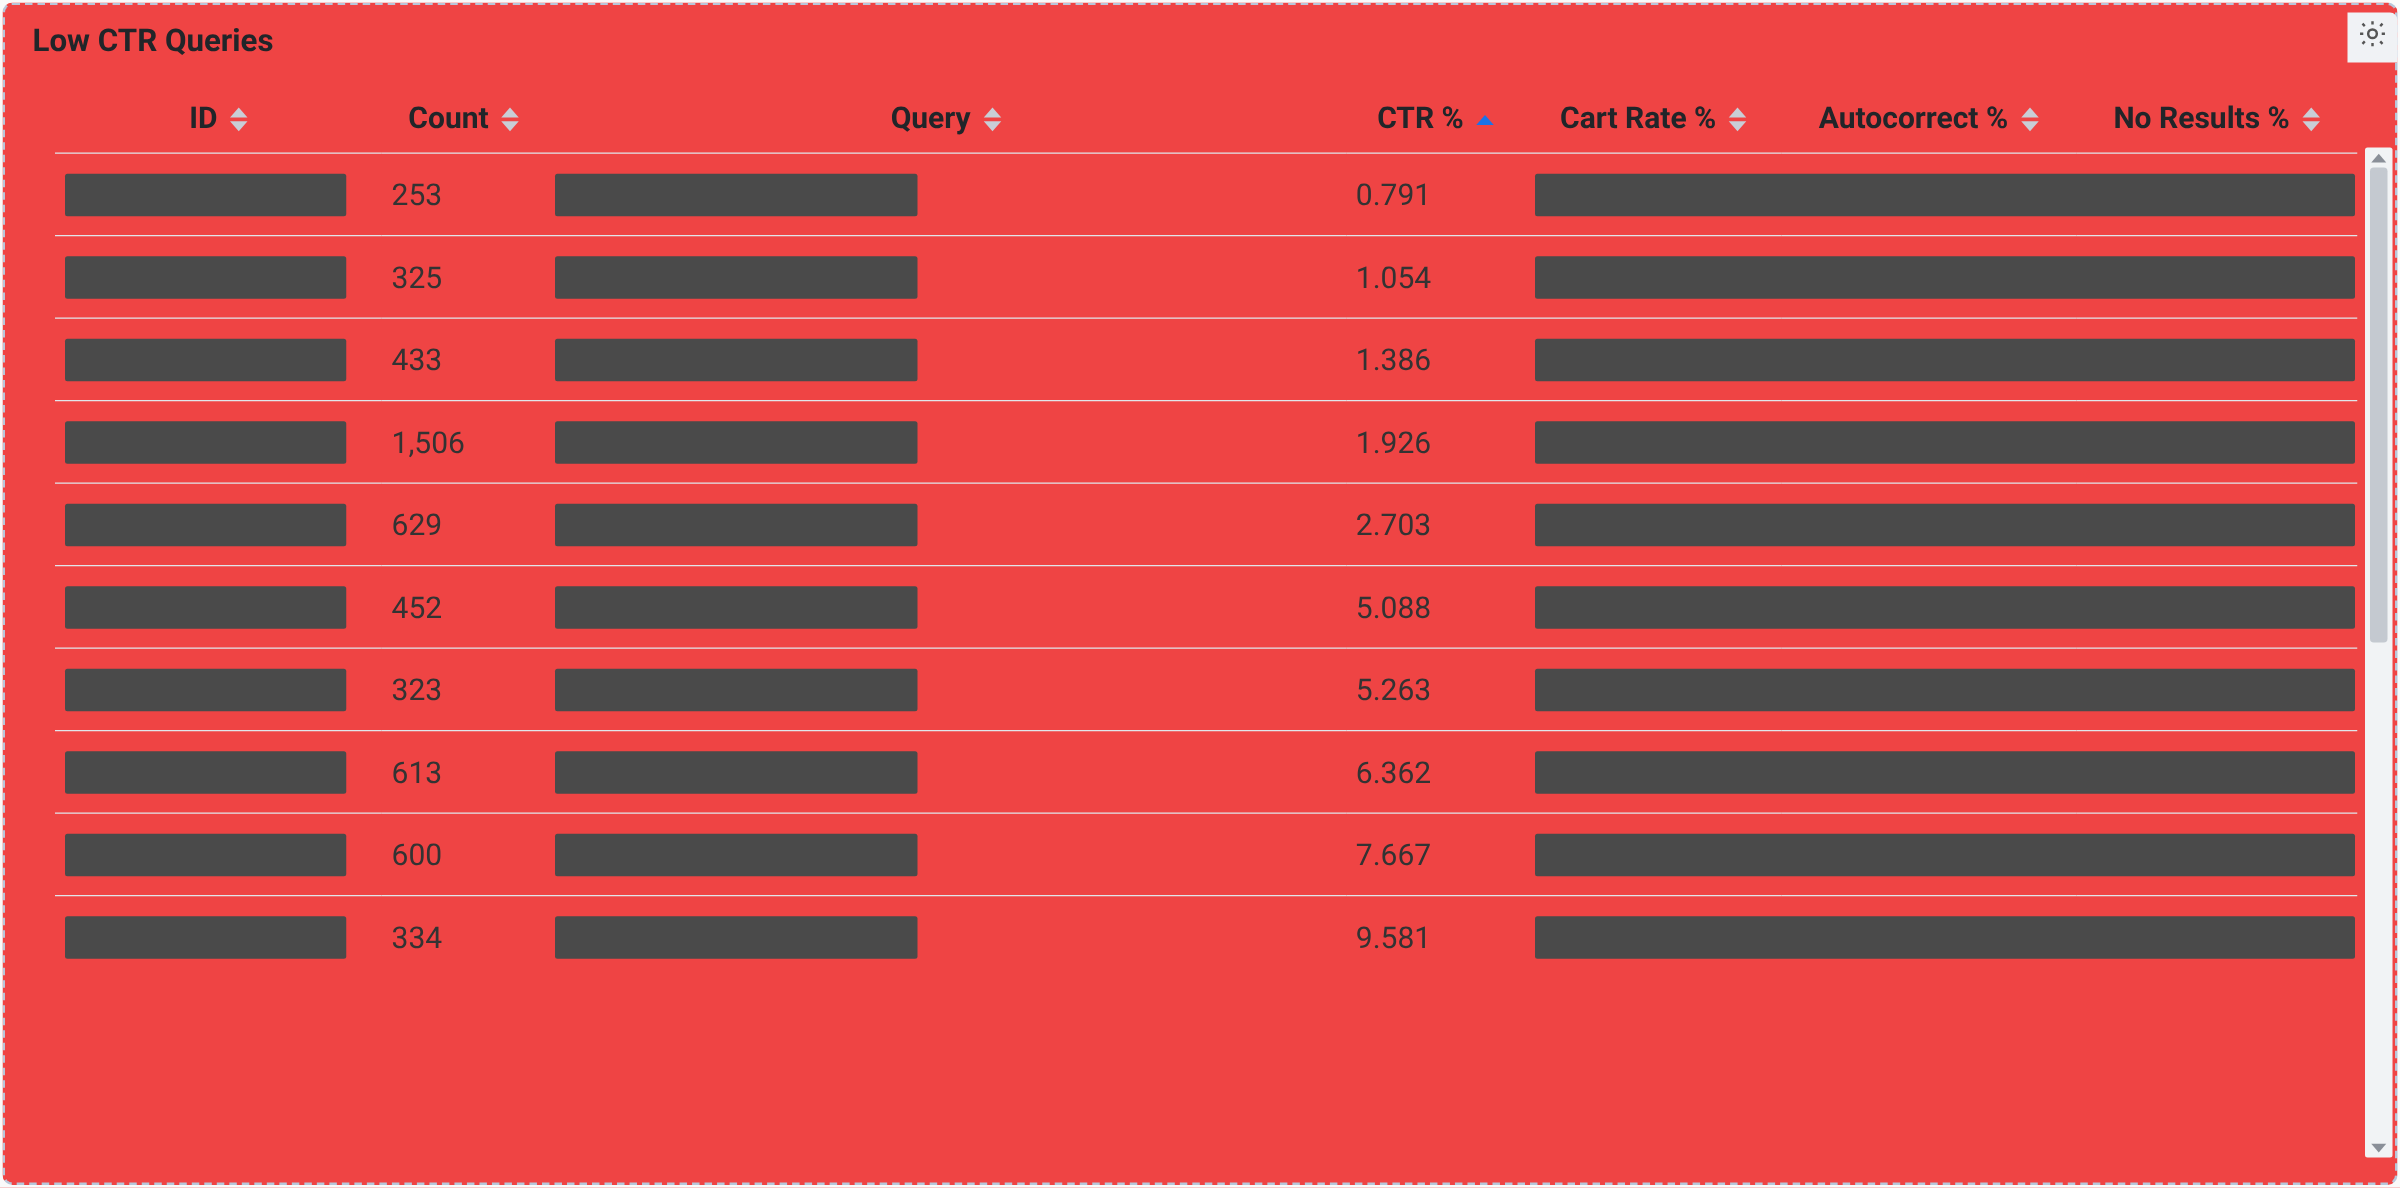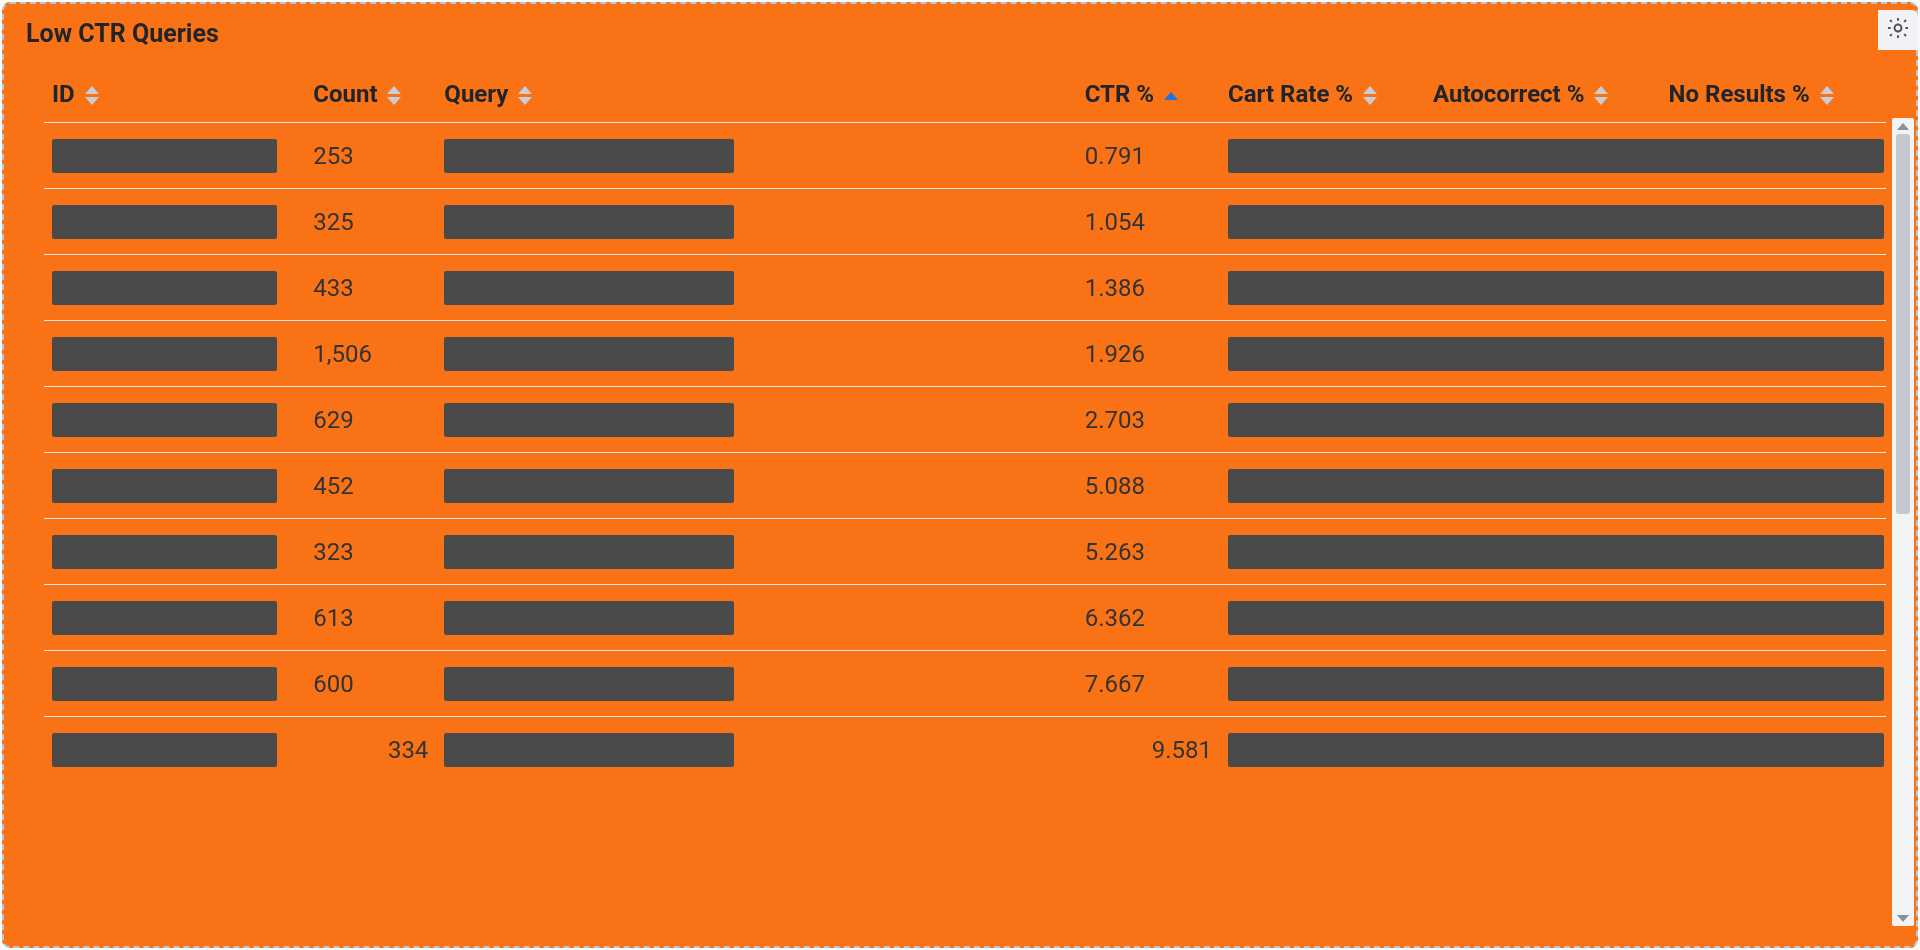--- a/index.html
+++ b/index.html
@@ -16,21 +16,21 @@
     height: 950px;
     position: relative;
     padding: 2px;
   }
   .panel {
     position: relative;
     width: 1916px;
     height: 946px;
     border: 2px dashed #b8c6d9;
     border-radius: 8px;
-    background: #f97316;
+    background: #ef4444;
   }
   .panel-header {
     position: relative;
     padding: 15px 22px 10px 22px;
   }
   .panel-title {
     font-weight: 700;
     font-size: 25px;
     color: #212529;
   }
@@ -64,21 +64,21 @@
   }
   col.c-id      { width: 255px; }
   col.c-count   { width: 128px; }
   col.c-query   { width: 625px; }
   col.c-ctr     { width: 140px; }
   col.c-cart    { width: 200px; }
   col.c-auto    { width: 230px; }
   col.c-nores   { width: 220px; }
 
   thead th {
-    text-align: left;
+    text-align: center;
     font-weight: 700;
     font-size: 24px;
     color: #212529;
     padding: 12px 8px 14px 8px;
     border-bottom: 1px solid #e1e5ea;
     white-space: nowrap;
     cursor: pointer;
   }
   .sort-icon {
     display: inline-flex;
@@ -98,21 +98,21 @@
   .sort-icon.single-asc .up { margin-bottom: 0; }
 
   tbody td {
     padding: 12px 8px;
     border-bottom: 1px solid #e1e5ea;
     font-size: 24px;
     color: #333;
     vertical-align: middle;
     height: 66px;
   }
-  tbody tr:last-child td { border-bottom: none; text-align: right; }
+  tbody tr:last-child td { border-bottom: none; }
   .redact {
     background: #4a4a4a;
     height: 34px;
     border-radius: 2px;
   }
   .redact.id    { width: 225px; }
   .redact.query { width: 290px; }
   .redact.wide  { width: 100%; }
   .merged-cell { padding-right: 2px; }
 

